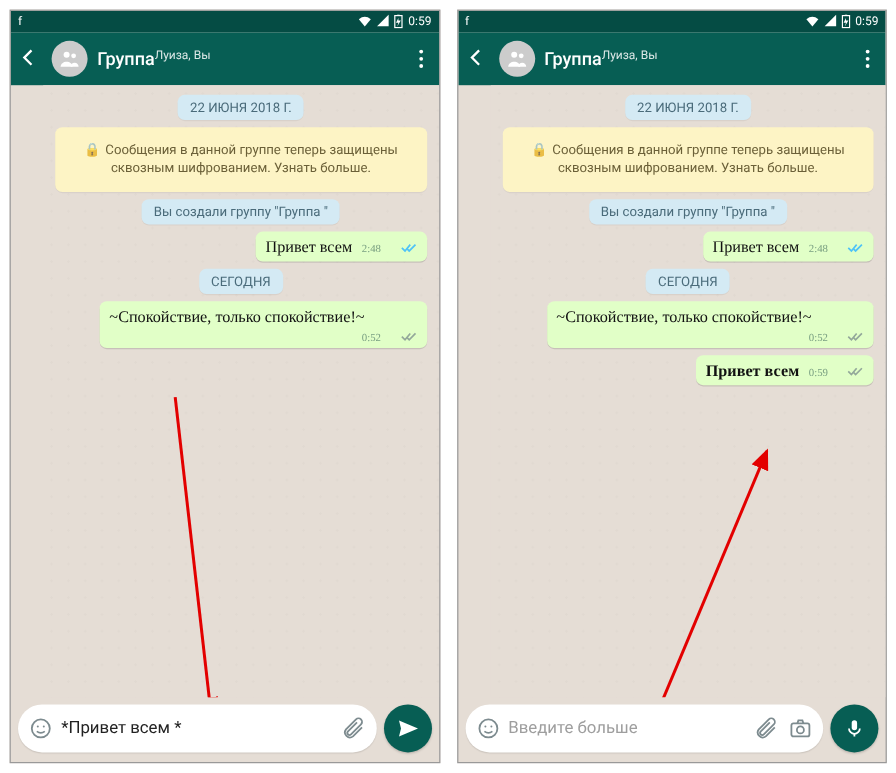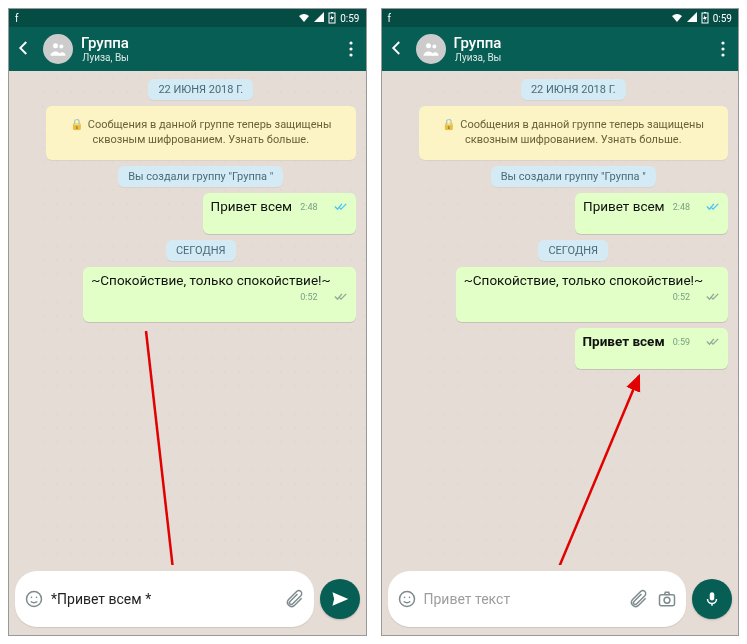--- a/index.html
+++ b/index.html
@@ -42,21 +42,21 @@
     display: flex;
     align-items: center;
     padding: 0 6px;
     gap: 8px;
   }
   .back-icon { width: 20px; height: 20px; }
   .avatar {
     width: 30px; height: 30px; border-radius: 50%;
     background: #ccc; display:flex; align-items:center; justify-content:center;
   }
-  .header-titles { display:flex; flex-direction:column; line-height:1.1;text-align:right; }
+  .header-titles { display:flex; flex-direction:row; line-height:1.1; }
   .group-title { font-size: 15px; font-weight: 500; }
   .group-sub { font-size: 10px; opacity: .85; }
   .menu-icon { margin-left:auto; width:18px; height:18px; display:flex; align-items:center; justify-content:center; }
   
   .chat-area {
     flex: 1;
     background: #e5ddd5;
     background-image: radial-gradient(rgba(0,0,0,0.02) 1px, transparent 1px);
     background-size: 14px 14px;
     padding: 8px 10px;
@@ -92,27 +92,28 @@
     background: #d4eaf4;
     color: #4a6b7a;
     font-size: 11px;
     padding: 4px 10px;
     border-radius: 6px;
     box-shadow: 0 1px 0 rgba(0,0,0,0.05);
   }
   .bubble {
     background: #e1ffc7;
     border-radius: 6px;
-    padding: 5px 8px 20px 8px;
+    padding: 5px 8px 4px 8px;
     max-width: 88%;
     align-self: flex-end;
     box-shadow: 0 1px 0.5px rgba(0,0,0,0.13);
     position: relative;
     font-size: 13.5px;
     color: #111;
+    font-family: Liberation Serif, serif;
   }
   .bubble .msg-text { display:inline; }
   .bubble.bold .msg-text { font-weight: 700; }
   .bubble .meta {
     display: inline-flex;
     align-items: center;
     gap: 16px;
     font-size: 9px;
     color: #7aa082;
     margin-left: 8px;
@@ -128,21 +129,21 @@
     display:flex;
     align-items:center;
     gap:6px;
     padding: 6px 6px 8px 6px;
     background: transparent;
   }
   .input-pill {
     flex:1;
     background:#fff;
     border-radius: 22px;
-    height: 56px;
+    height: 40px;
     display:flex;
     align-items:center;
     padding: 0 8px;
     gap:6px;
     box-shadow: 0 1px 1px rgba(0,0,0,0.1);
   }
   .input-pill .text-field {
     flex:1;
     font-size: 14px;
     color:#222;
@@ -407,21 +408,21 @@
   <div class="input-bar">
     <div class="input-pill">
       <span class="smile-icon">
         <svg width="20" height="20" viewBox="0 0 24 24" fill="none" stroke="#7d8b8f" stroke-width="1.8">
             <circle cx="12" cy="12" r="9"></circle>
             <circle cx="9" cy="10" r="1" fill="#7d8b8f" stroke="none"></circle>
             <circle cx="15" cy="10" r="1" fill="#7d8b8f" stroke="none"></circle>
             <path d="M8 15 Q12 18 16 15"></path>
           </svg>
       </span>
-      <span class="text-field placeholder">Привет текст</span>
+      <span class="text-field placeholder">Введите больше</span>
       <span class="attach-icon">
         <svg width="20" height="20" viewBox="0 0 24 24" fill="none" stroke="#7d8b8f" stroke-width="1.8">
             <path d="M20 11 L11 20 a5 5 0 0 1 -7 -7 L14 3 a3.5 3.5 0 0 1 5 5 L9 18 a2 2 0 0 1 -3 -3 L15 6"></path>
           </svg>
       </span>
       <span class="camera-icon">
         <svg width="20" height="20" viewBox="0 0 24 24" fill="none" stroke="#7d8b8f" stroke-width="1.8">
             <rect x="3" y="7" width="18" height="13" rx="2"></rect>
             <circle cx="12" cy="13.5" r="3.5"></circle>
             <path d="M9 7 L10 4 L14 4 L15 7"></path>

